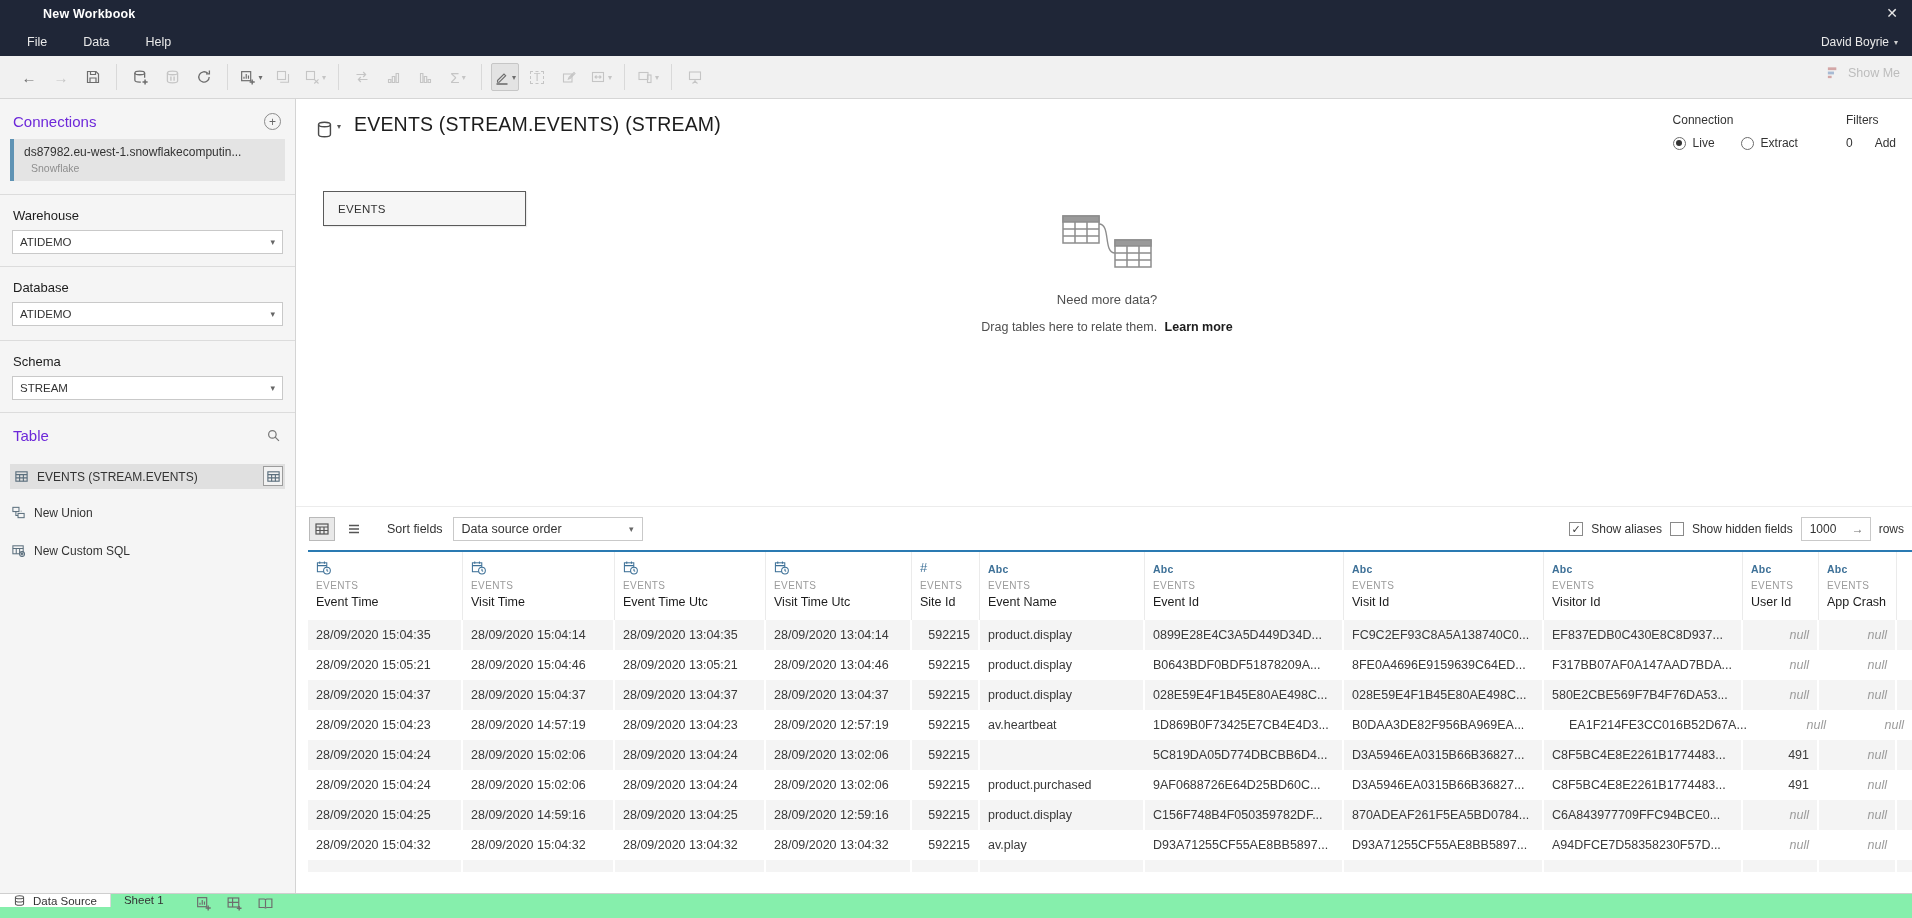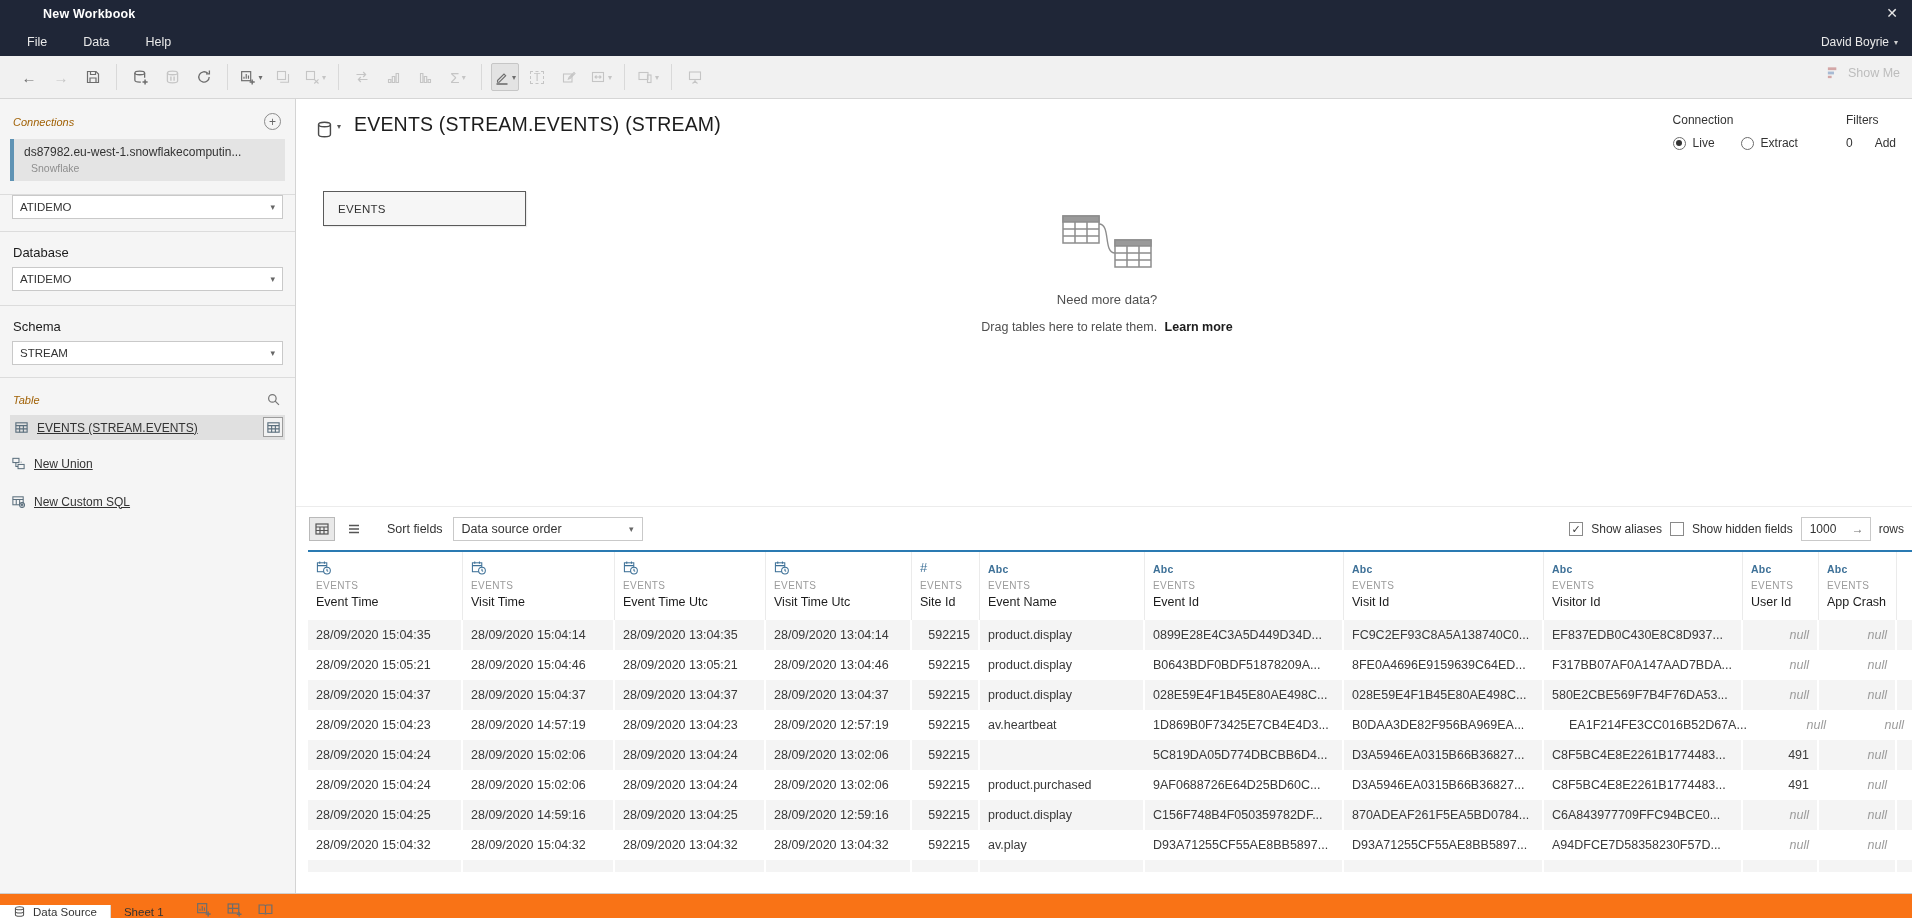--- a/index.html
+++ b/index.html
@@ -30,34 +30,34 @@
   .tbtn.disabled{color:#c5c5c5;cursor:default;}
   .tbtn.active{background:#e3e3e3;border:1px solid #c6c6c6;}
   .tbtn .caret{font-size:8px;margin-left:2px;color:inherit;}
   .tbtn .boxT{border:1px dashed currentColor;padding:0 3px;font-size:11px;}
   .showme{position:absolute;right:12px;top:9px;display:flex;align-items:center;gap:7px;
           color:#bdbdbd;font-size:12.5px;cursor:default;}
   
   .sidebar{position:absolute;top:99px;left:0;width:296px;bottom:25px;background:#f5f5f5;
            border-right:1px solid #d4d4d4;box-sizing:border-box;}
   .side-row{display:flex;align-items:center;justify-content:space-between;padding:14px 14px 8px 13px;}
-  .side-title{font-size:11px;color:#a16207;font-style:italic;}
+  .side-title{font-size:15px;color:#6d28d9;}
   .plus-btn{width:17px;height:17px;border:1px solid #8b8b8b;border-radius:50%;display:flex;
             align-items:center;justify-content:center;font-size:12px;color:#666;cursor:pointer;box-sizing:border-box;}
   .conn-item{margin:1px 10px 13px 10px;background:#e4e4e4;border-left:4px solid #5f93b4;
              padding:6px 8px 7px 10px;cursor:pointer;}
   .conn-name{font-size:12px;color:#333;white-space:nowrap;overflow:hidden;}
   .conn-type{font-size:10.5px;color:#8f8f8f;margin-top:3px;margin-left:7px;}
   .side-div{height:1px;background:#dcdcdc;}
   .side-label{font-size:13px;color:#1c1c1c;padding:13px 13px 7px;}
   .side-select{margin:0 12px;height:24px;border:1px solid #c9c9c9;background:#fff;display:flex;
                align-items:center;justify-content:space-between;padding:0 7px;font-size:11.5px;
                color:#333;cursor:pointer;box-sizing:border-box;}
   .side-select .caret{font-size:9px;color:#666;}
-  .tbl-items{margin-top:2px;text-decoration:underline;}
+  .tbl-items{margin-top:14px;}
   .table-item{height:25px;display:flex;align-items:center;gap:8px;padding:0 10px 0 11px;
               font-size:12px;color:#333;margin-bottom:13px;cursor:pointer;position:relative;}
   .table-item.sel{background:#e0e0e0;margin-left:10px;margin-right:10px;padding-left:4px;margin-bottom:11px;}
   .table-item .icon svg{stroke:#5b6f7d;}
   .item-action{position:absolute;right:2px;top:2px;width:20px;height:20px;border:1px solid #9c9c9c;
                background:#f2f2f2;display:flex;align-items:center;justify-content:center;cursor:pointer;box-sizing:border-box;}
   
   .main{position:absolute;left:296px;top:99px;right:0;bottom:25px;background:#fff;}
   .ds-badge{position:absolute;left:19px;top:21px;display:flex;align-items:flex-start;gap:3px;cursor:pointer;}
   .ds-badge .caret{font-size:8px;color:#555;margin-top:2px;}
@@ -111,22 +111,22 @@
   .gh-table{font-size:10px;color:#9b9b9b;margin-top:5px;letter-spacing:.4px;}
   .gh-name{font-size:12.5px;color:#1c1c1c;margin-top:4px;white-space:nowrap;}
   .grow{display:flex;height:30px;background:#fff;}
   .grow.alt{background:#f4f4f4;}
   .grow.partial{height:12px;overflow:hidden;}
   .gcell{box-sizing:border-box;padding:0 8px;font-size:12.5px;color:#3a3a3a;display:flex;
          align-items:center;border-right:2px solid #fff;white-space:nowrap;overflow:hidden;}
   .gcell.r{justify-content:flex-end;}
   .gcell.nul{font-style:italic;color:#9c9c9c;}
   
-  .statusbar{position:absolute;bottom:0;left:0;right:0;height:25px;background:#f97316;
-             border-top:1px solid #cfcfcf;display:flex;align-items:flex-end;box-sizing:border-box;}
+  .statusbar{position:absolute;bottom:0;left:0;right:0;height:25px;background:#86efac;
+             border-top:1px solid #cfcfcf;display:flex;align-items:flex-start;box-sizing:border-box;}
   .sb-tab{display:flex;align-items:center;gap:7px;padding:0 13px;font-size:11.5px;color:#333;cursor:pointer;}
   .sb-tab.active{background:#fff;border-right:1px solid #d9d9d9;}
   .sb-tab .icon svg{stroke:#555;}
   .sb-btns{display:flex;align-items:center;gap:9px;margin-left:16px;}
   .sb-btn{width:22px;height:18px;display:flex;align-items:center;justify-content:center;color:#6d6d6d;cursor:pointer;}
   .sb-btn svg{stroke:currentColor;}
 </style>
 </head>
 <body>
 
@@ -324,20 +324,21 @@
 <div class="sidebar">
   <div class="side-row">
     <span class="side-title">Connections</span>
     <span class="plus-btn">+</span>
   </div>
   <div class="conn-item">
     <div class="conn-name">ds87982.eu-west-1.snowflakecomputin...</div>
     <div class="conn-type">Snowflake</div>
   </div>
   <div class="side-div"></div>
+  <div class="side-label">Warehouse</div>
   <div class="side-select">
     <span>ATIDEMO</span>
     <span class="caret">▾</span>
   </div>
   <div style="height:12px"></div>
   <div class="side-div"></div>
   <div class="side-label">Database</div>
   <div class="side-select">
     <span>ATIDEMO</span>
     <span class="caret">▾</span>

